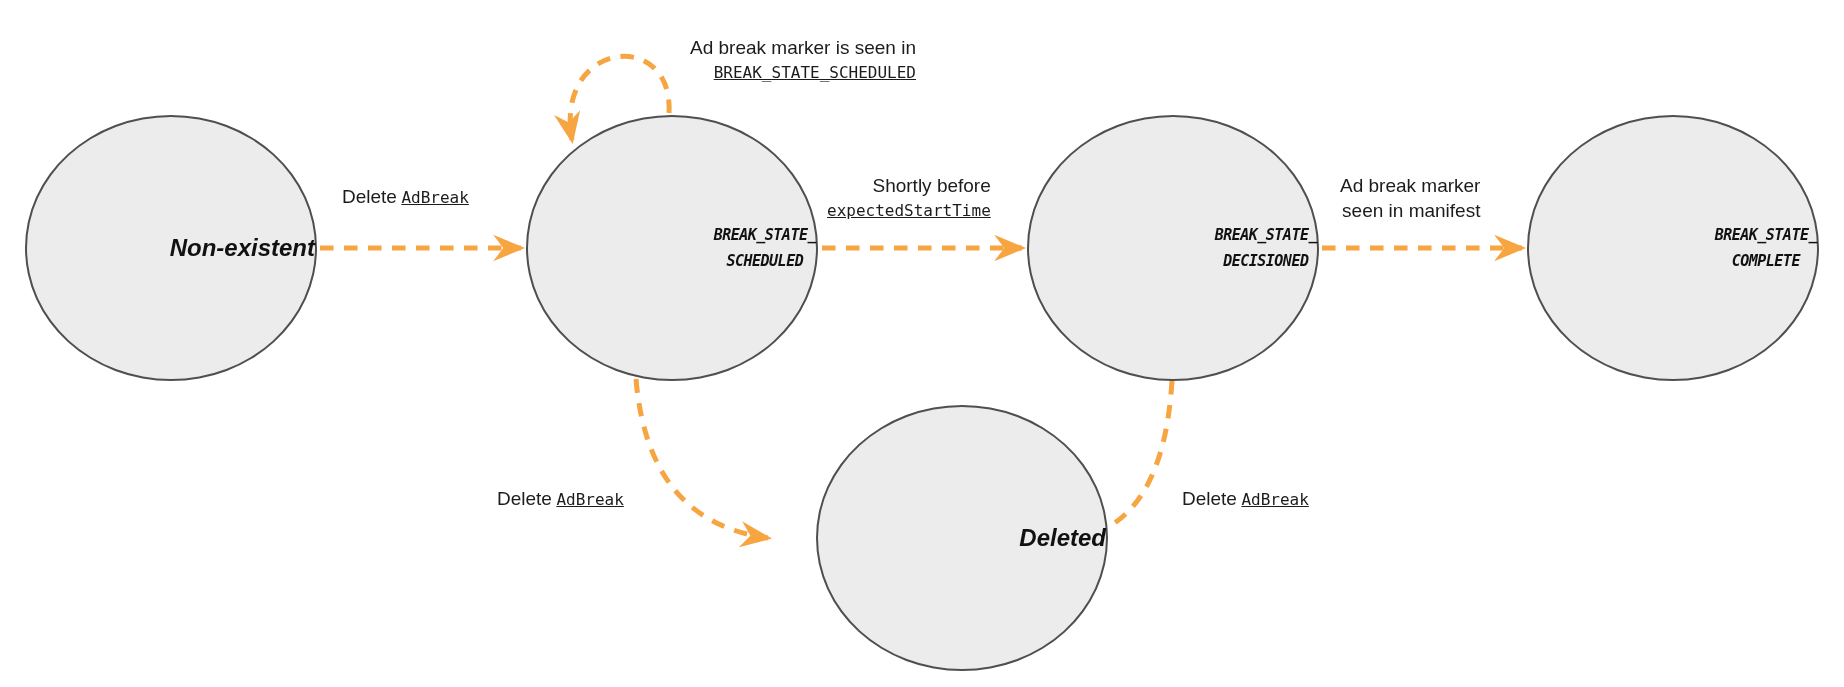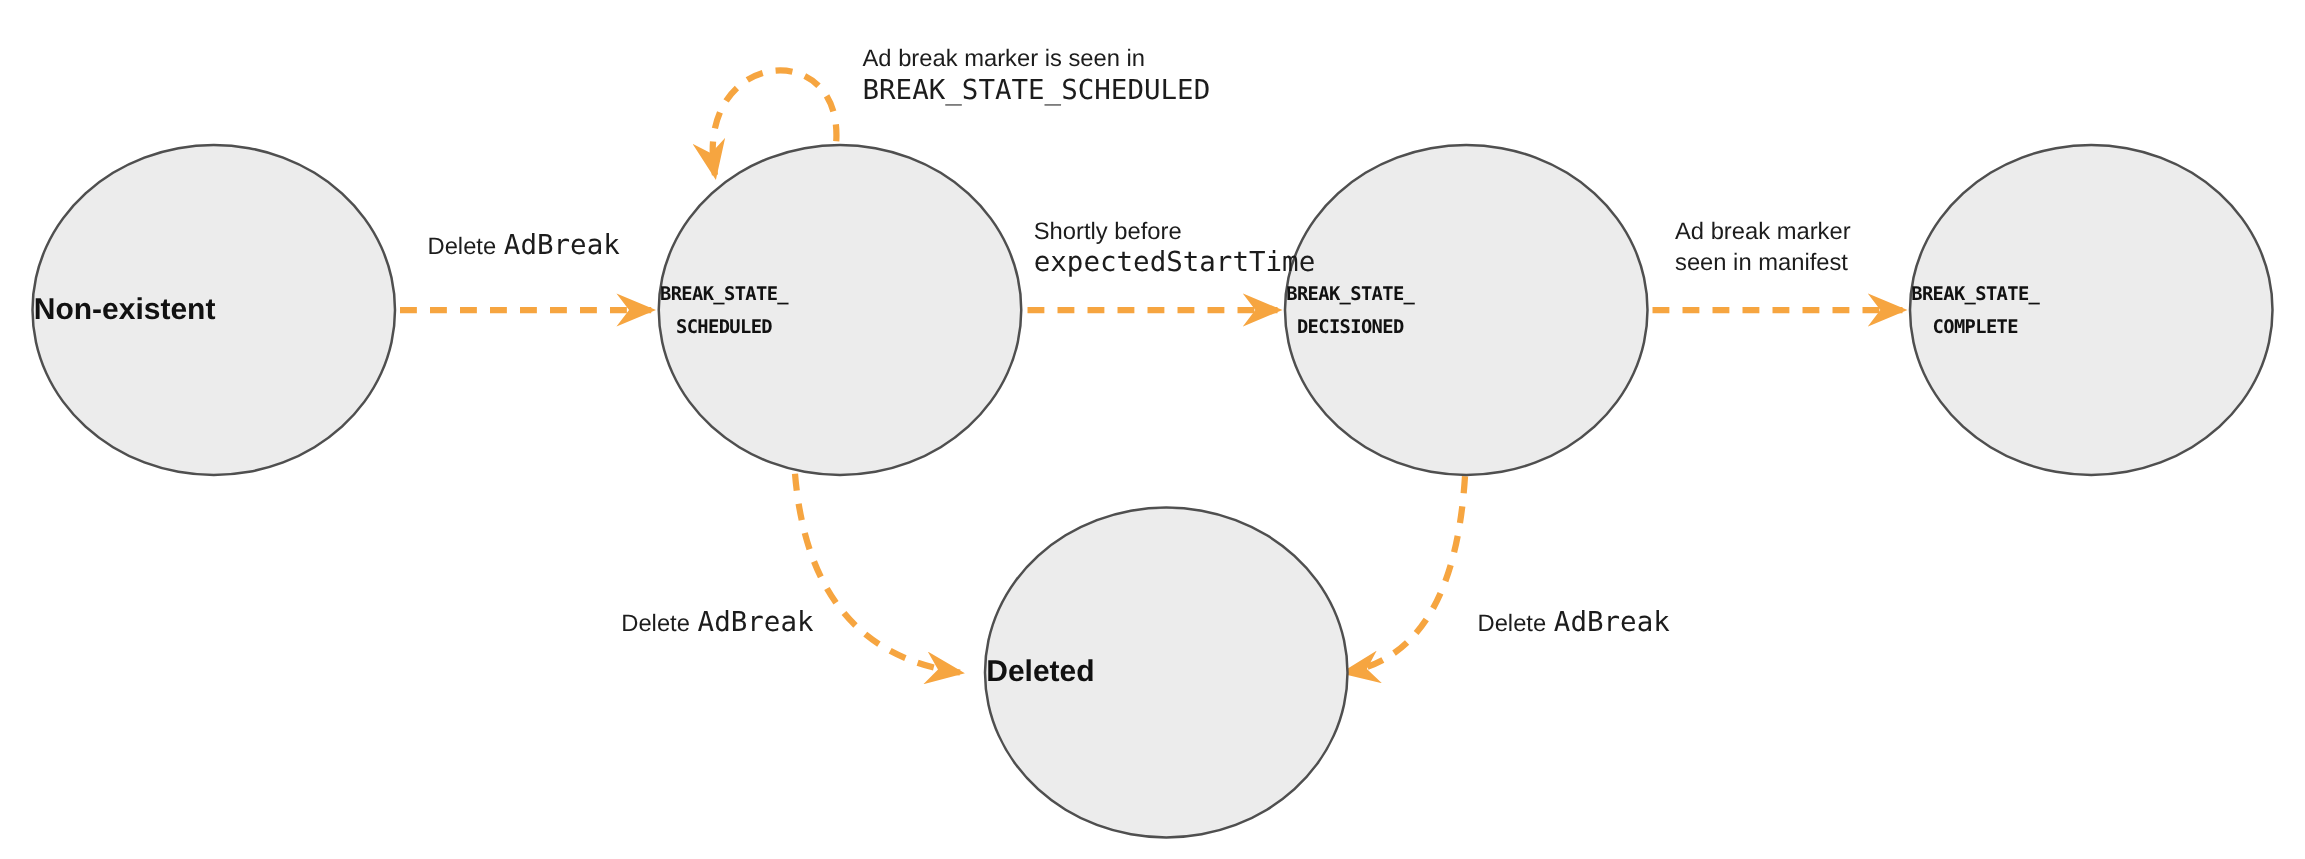--- a/index.html
+++ b/index.html
@@ -30,22 +30,23 @@
   .node {
     position: absolute;
     width: 292px;
     height: 266px;
     border-radius: 50%;
     background: var(--node_fill, #ECECEC);
     border: 2px solid var(--node_border, #4F4F4F);
     box-sizing: border-box;
     display: flex;
     align-items: center;
-    justify-content: flex-start;
+    justify-content: flex-end;
     text-align: center;
+    font-style: italic;
   }
   .nlabel-sans {
     font-family: "Liberation Sans", sans-serif;
     font-weight: 700;
     font-size: 24px;
     color: #111111;
   }
   .nlabel-mono {
     font-family: "DejaVu Sans Mono", monospace;
     font-weight: 700;
@@ -54,24 +55,26 @@
     letter-spacing: -0.5px;
     color: #111111;
   }
   
   .edge-label {
     position: absolute;
     white-space: nowrap;
     font-size: 19px;
     line-height: 24px;
     color: #1c1c1c;
+    text-align: right;
   }
   .edge-label .code {
     font-family: "DejaVu Sans Mono", monospace;
-    font-size: 22px;
+    font-size: 16px;
+    text-decoration: underline;
   }
   .edge-label .sans + .code { margin-left: 0.28em; margin-top: 37px; }
   .edge-label.multiline { line-height: 25px; }
 </style>
 </head>
 <body>
 
 <div class="canvas" style="--arrow: #F6A540; --node_fill: #ECECEC; --node_border: #4F4F4F; --label_text: #1f1f1f;">
 
   <svg class="arrows" viewBox="0 0 1844 687">
@@ -106,21 +109,21 @@
     </div>
   </div>
 
   <div class="node" style="left:1527px; top:115px">
     <div class="nlabel-mono">
       <div>BREAK_STATE_</div>
       <div>COMPLETE</div>
     </div>
   </div>
 
-  <div class="node" style="left:787px; top:405px">
+  <div class="node" style="left:816px; top:405px">
     <div class="nlabel-sans">Deleted</div>
   </div>
 
   <div class="edge-label" style="left:342px; top:185px">
     <span class="sans">Delete</span><span class="code">AdBreak</span>
   </div>
 
   <div class="edge-label multiline" style="left:690px; top:35px">
     <div>Ad break marker is seen in</div>
     <div class="code">BREAK_STATE_SCHEDULED</div>

